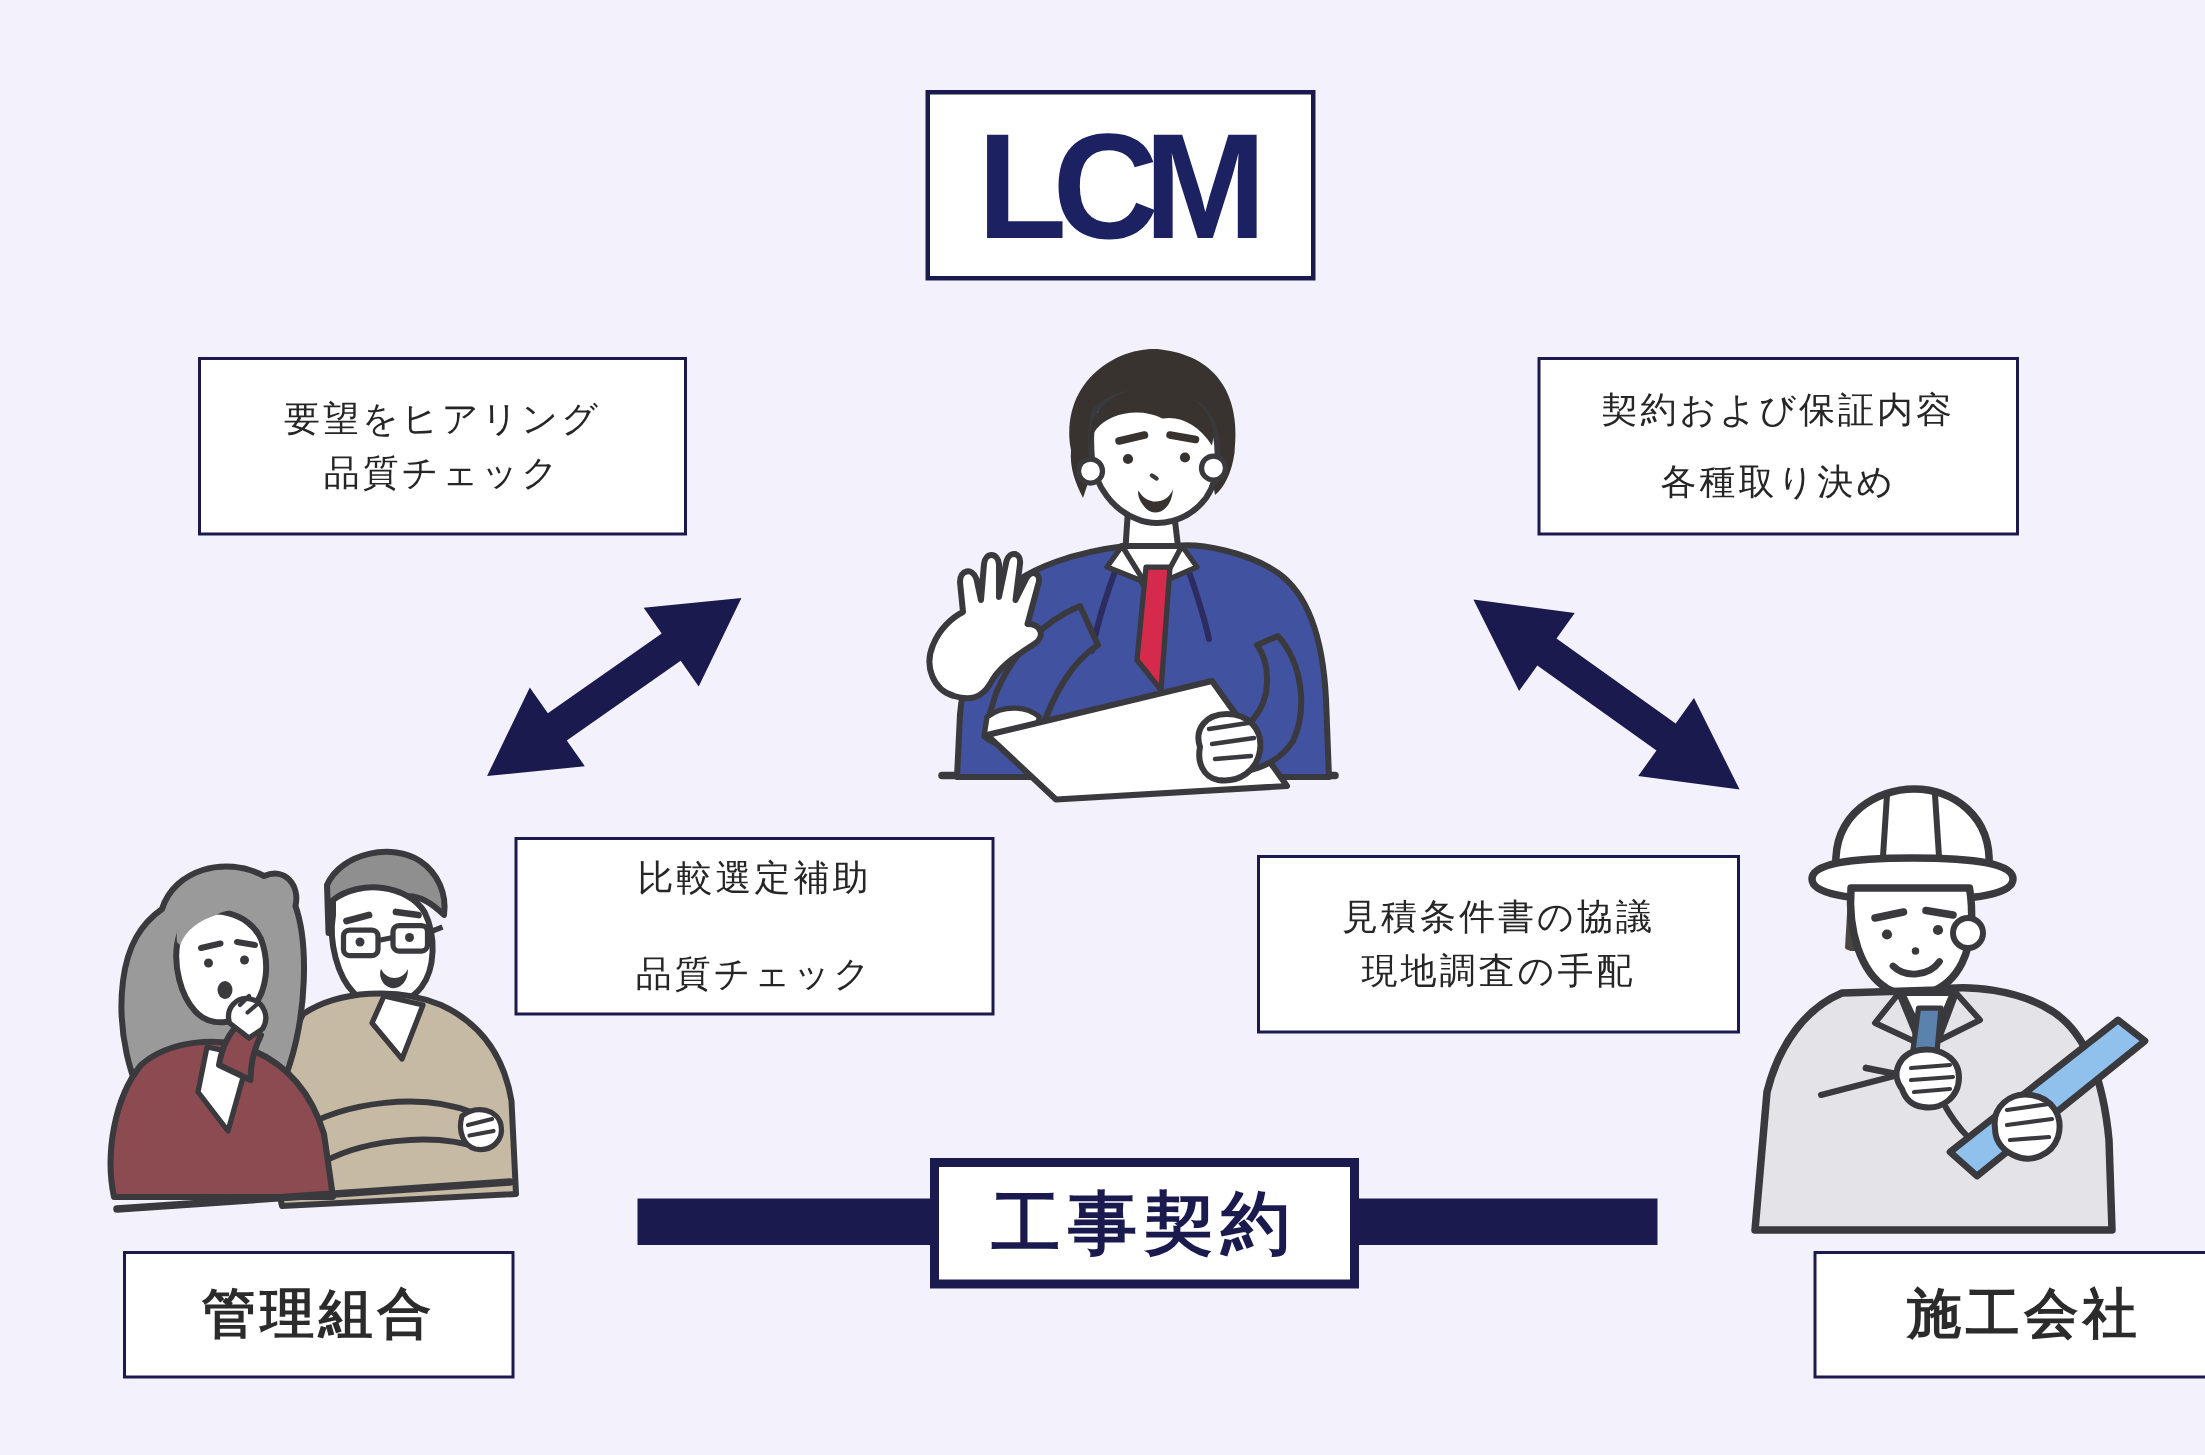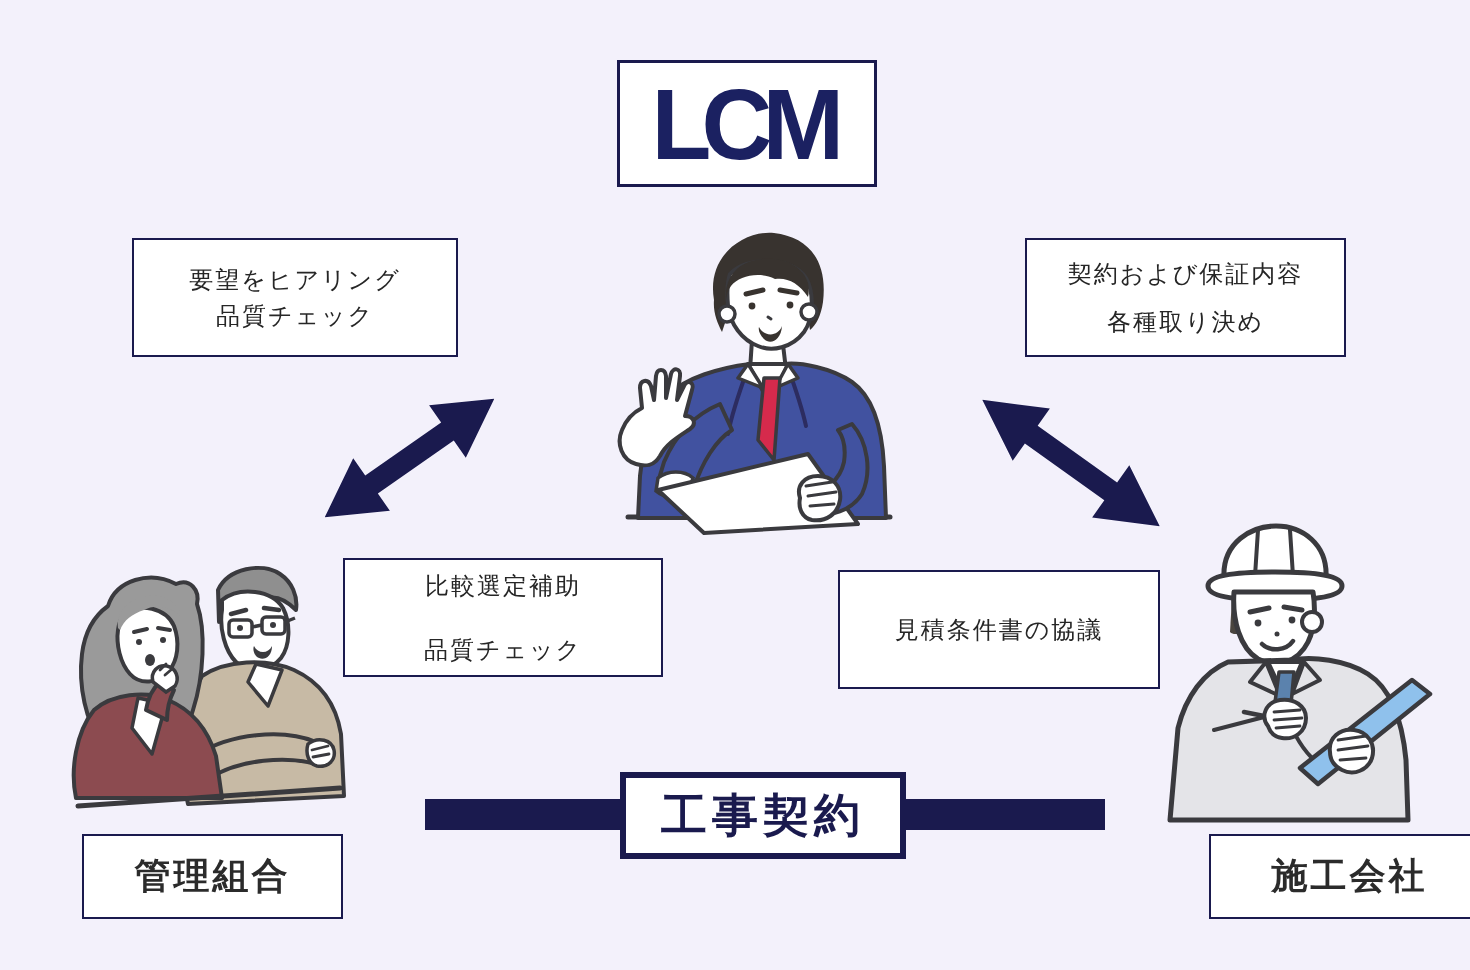--- a/index.html
+++ b/index.html
@@ -62,20 +62,21 @@
   <div class="wbox note note-tr">
     <span>契約および保証内容</span>
     <span>各種取り決め</span>
   </div>
   <div class="wbox note note-ml">
     <span>比較選定補助</span>
     <span>品質チェック</span>
   </div>
   <div class="wbox note note-mr">
     <span>見積条件書の協議</span>
+    <span>現地調査の手配</span>
   </div>
 
   <div class="arrow arrow-left">
     <svg viewBox="0 0 210 72" preserveAspectRatio="none">
       <polygon points="0,36 58,4 58,25 152,25 152,4 210,36 152,68 152,47 58,47 58,68" fill="#1A1A4E"></polygon>
     </svg>
   </div>
   <div class="arrow arrow-right">
     <svg viewBox="0 0 210 72" preserveAspectRatio="none">
       <polygon points="0,36 58,4 58,25 152,25 152,4 210,36 152,68 152,47 58,47 58,68" fill="#1A1A4E"></polygon>

